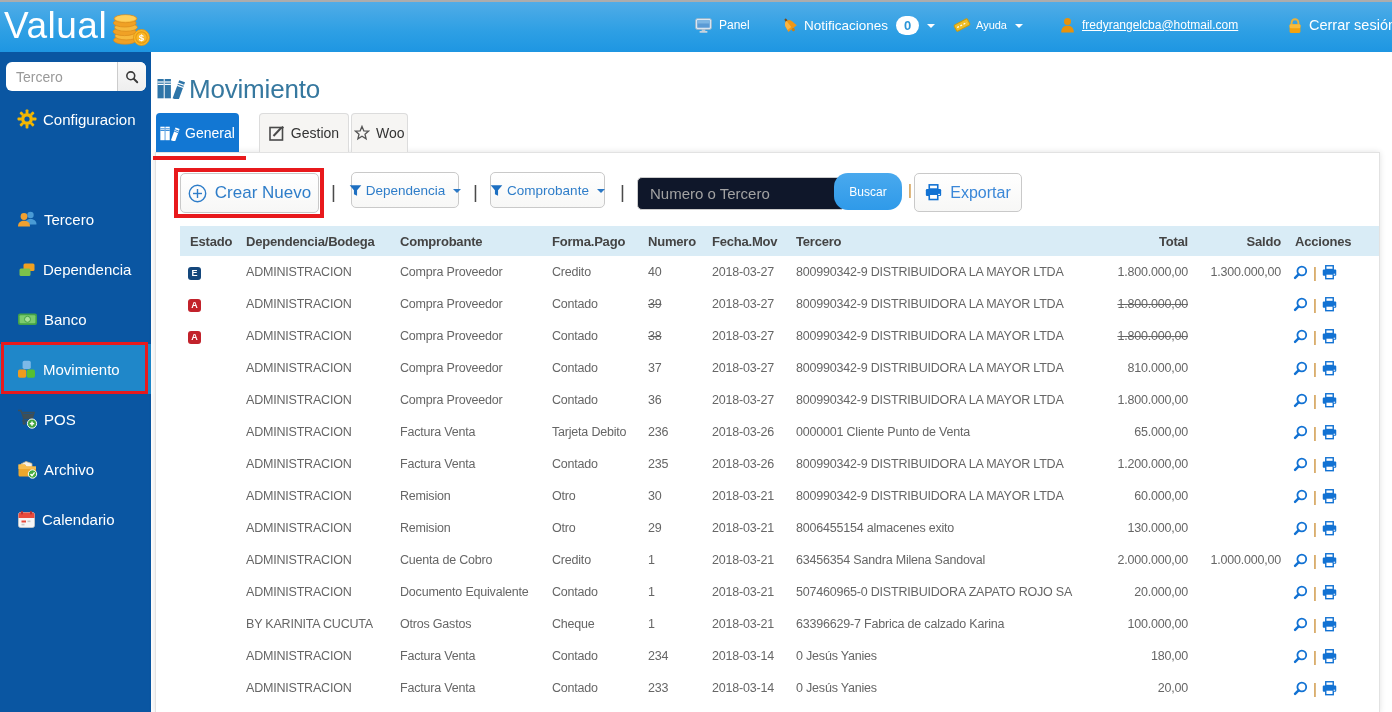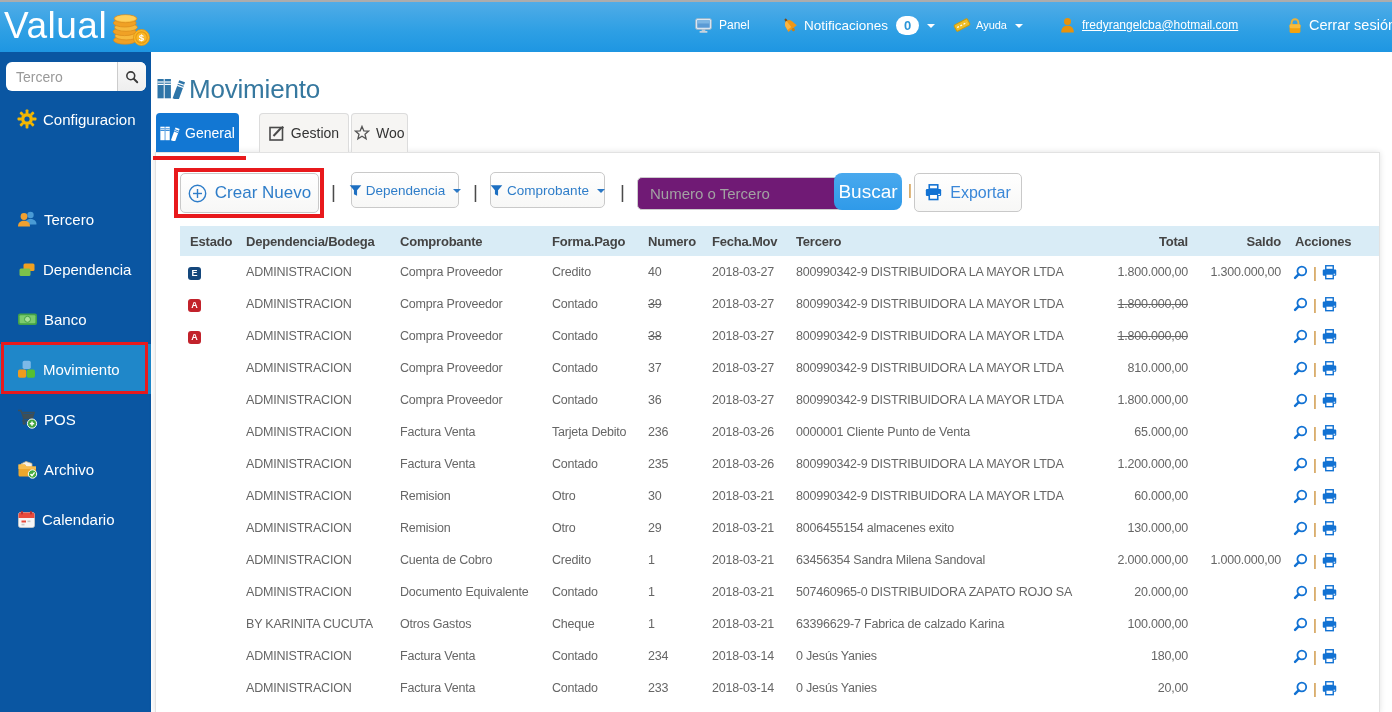--- a/index.html
+++ b/index.html
@@ -48,23 +48,23 @@
 .btnw { border:1px solid #c9c9c9; border-radius:5px; background:linear-gradient(#fff, #f7f7f6);
   display:flex; align-items:center; justify-content:center; color:#2e7dc9; }
 .sep { font-size:19px; color:#4a4a4a; }
 #btn-crear { left:180px; top:173px; width:139px; height:40px; font-size:17px; gap:8px; }
 #redbox-crear { left:174px; top:168px; width:150px; height:50px; border:4px solid #e8191c; }
 .caret2 { width:0; height:0; border-left:4px solid transparent; border-right:4px solid transparent;
   border-top:4px solid #2b78c5; margin-left:4px; margin-top:1px; }
 #btn-dep { left:351px; top:172px; width:108px; height:36px; font-size:13.5px; gap:4px; }
 #btn-comp { left:490px; top:172px; width:115px; height:36px; font-size:13.5px; gap:4px; }
 #inp { left:637px; top:177px; width:208px; height:33px; border:1px solid #ccc; border-radius:5px;
-  color:#a2a2a2; font-size:15px; line-height:31px; padding-left:12px; background:#701a75; }
-#btn-buscar { left:834px; top:173px; width:68px; height:37px; border-radius:8px;
-  background:linear-gradient(#49a9ee,#2f9ae9); color:#fff; font-size:19px;
+  color:#a2a2a2; font-size:15px; line-height:31px; padding-left:12px; background:#0f172a; }
+#btn-buscar { left:834px; top:173px; width:68px; height:37px; border-radius:14px;
+  background:linear-gradient(#49a9ee,#2f9ae9); color:#fff; font-size:12px;
   display:flex; align-items:center; justify-content:center; }
 #btn-exp { left:914px; top:173px; width:108px; height:39px; font-size:16px; gap:8px; color:#3a87d8; }
 
 
 #tbl { left:180px; top:226px; width:1199px; border-collapse:collapse; table-layout:fixed; }
 #tbl th { background:#d9ecf6; height:30px; font-size:13px; letter-spacing:-0.2px; color:#444; text-align:left;
   padding:0 0 0 10px; font-weight:bold; }
 #tbl td { height:32px; font-size:12.5px; letter-spacing:-0.2px; color:#666; padding:0 0 0 10px;
   border-bottom:none; white-space:nowrap; overflow:hidden; }
 #tbl .r { text-align:right; padding:0; }

